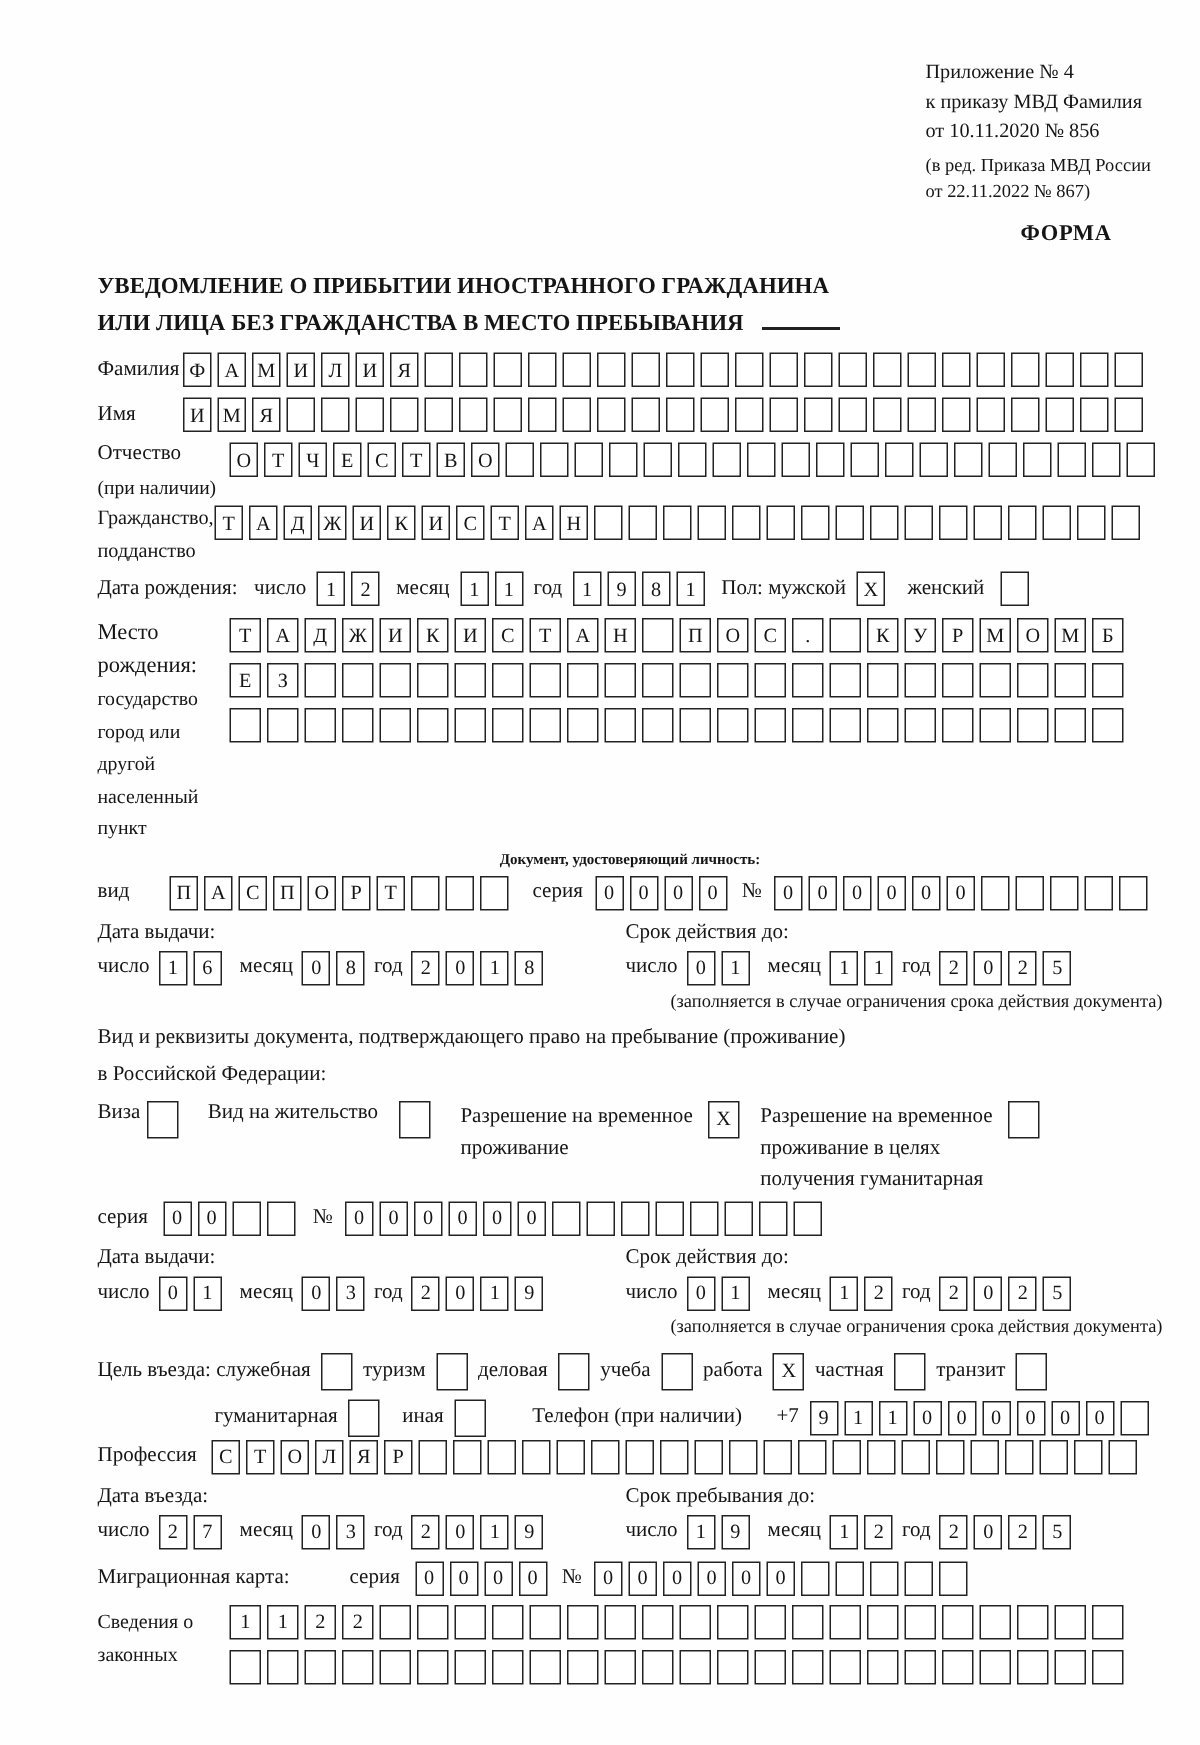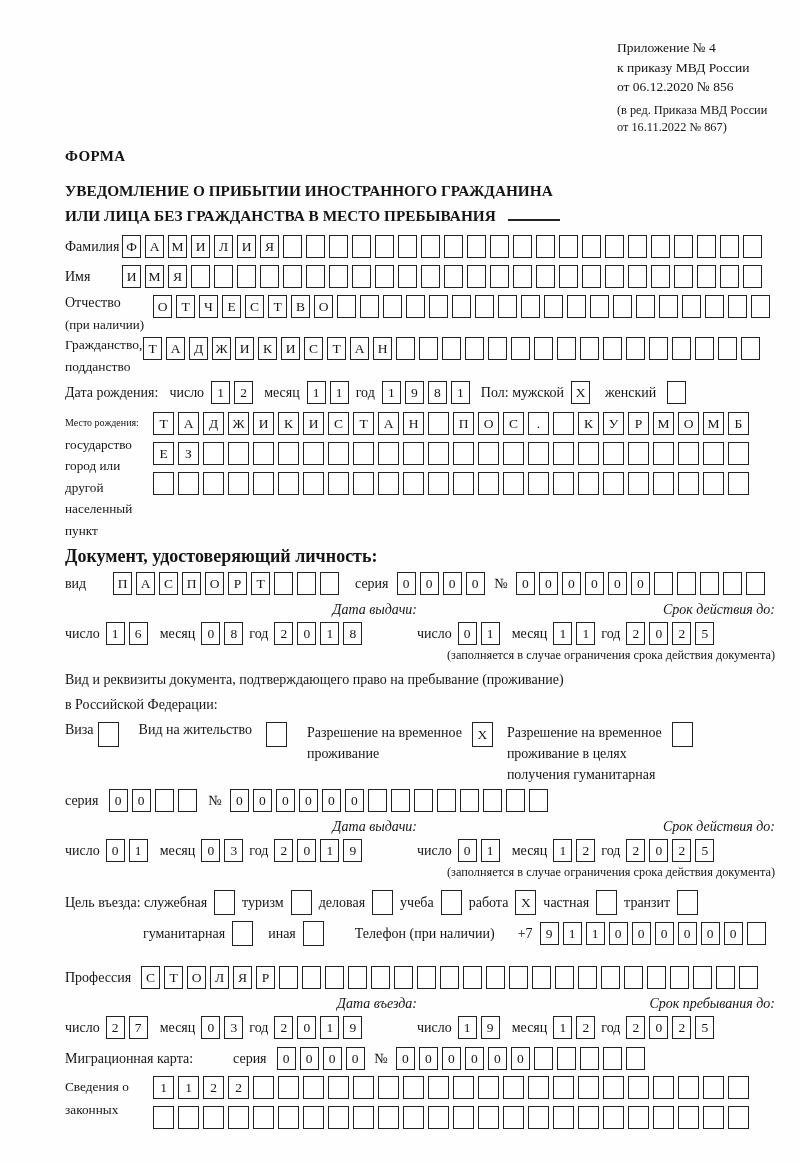--- a/index.html
+++ b/index.html
@@ -9,70 +9,70 @@
     background: #fefefe;
     color: #151515;
     font-family: "Liberation Serif", "DejaVu Serif", serif;
     font-size: 14px;
     overflow: hidden;
   }
   .page { padding: 38px 25px 0 65px; }
 
   .hdr { margin-left: 552px; line-height: 1.45; font-size: 13.5px; }
   .hdr .sub { font-size: 12.3px; margin-top: 5px; line-height: 1.4; }
-  .forma { font-weight: bold; text-align: left; padding-right: 34px; margin-top: 12px; font-size: 15px; letter-spacing: .4px; }
+  .forma { font-weight: bold; text-align: right; padding-right: 34px; margin-top: 12px; font-size: 15px; letter-spacing: .4px; }
 
   .title { text-align: left; font-weight: bold; font-size: 15.3px; line-height: 1.6; margin-top: 14px; }
   .blank-line { display: inline-block; width: 52px; border-bottom: 2px solid #222; margin-left: 12px; }
 
   .sect { font-weight: bold; font-size: 14.4px; margin-top: 20px; }
 
   .row { display: flex; align-items: center; margin-top: 7px; }
   .top { align-items: flex-start; }
   .lbl { flex: 0 0 auto; }
   .cells { display: flex; gap: 4px; flex-wrap: nowrap; }
   .cell {
     flex: 0 0 auto; width: 19px; height: 23px;
     border: 1.6px solid #222; background: #fff;
     display: inline-flex; align-items: center; justify-content: center;
     font-size: 13.5px; line-height: 1;
   }
   .wide .cell { width: 21px; }
   .cb { width: 21px; height: 25px; }
 
-  .center-bold { font-weight: bold; margin-top: 5px; font-size: 18px; }
+  .center-bold { text-align: center; font-weight: bold; margin-top: 5px; font-size: 10px; }
 
   .dates { display: flex; margin-top: 7px; }
   .dcol-l { width: 352px; }
   .dcol-r { flex: 1; }
-  .dhead { text-align: right; margin-bottom: 4px; font-style: italic; }
+  .dhead { text-align: left; margin-bottom: 4px; }
   .dline { display: flex; align-items: center; gap: 6px; }
   .note-right { text-align: right; font-size: 12.3px; margin-top: 3px; }
 
   .para { margin-top: 9px; }
   .ctr { text-align: left; line-height: 1.5; }
   .small-lbl { font-size: 13px; }
 
   .ml4{margin-left:4px} .ml6{margin-left:6px} .ml8{margin-left:8px} .ml10{margin-left:10px}
   .ml12{margin-left:12px} .ml14{margin-left:14px} .ml16{margin-left:16px} .ml20{margin-left:20px}
   .ml24{margin-left:24px} .ml40{margin-left:40px} .mt6{margin-top:6px} .mt7{margin-top:7px}
   .g7 { gap: 7px; }
 </style>
 </head>
 <body>
 
 <div class="page">
 
   <div class="hdr">
     <div>Приложение № 4</div>
-    <div>к приказу МВД России</div>
-    <div>от 06.12.2020 № 856</div>
+    <div>к приказу МВД Фамилия</div>
+    <div>от 10.11.2020 № 856</div>
     <div class="sub">
       <div>(в ред. Приказа МВД России</div>
-      <div>от 16.11.2022 № 867)</div>
+      <div>от 22.11.2022 № 867)</div>
     </div>
   </div>
   <div class="forma">ФОРМА</div>
 
   <div class="title">
     <div>УВЕДОМЛЕНИЕ О ПРИБЫТИИ ИНОСТРАННОГО ГРАЖДАНИНА</div>
     <div>
       <span>ИЛИ ЛИЦА БЕЗ ГРАЖДАНСТВА В МЕСТО ПРЕБЫВАНИЯ</span><span class="blank-line"></span>
     </div>
   </div>
@@ -238,21 +238,21 @@
         <span class="cell">1</span>
       </div>
     <span class="ml4">Пол: мужской</span>
     <span class="cell">X</span>
     <span class="ml8">женский</span>
     <span class="cell ml4"></span>
   </div>
 
   <div class="row top" style="margin-top:8px">
     <div class="lbl" style="width:88px; font-size:13.2px; line-height:21.5px">
-      <div style="font-size:10px">Место рождения:</div>
+      <div style="font-size:15px">Место рождения:</div>
       <div>государство</div>
       <div>город или другой</div>
       <div>населенный пункт</div>
     </div>
     <div>
       <div class="cells wide">
           <span class="cell">Т</span>
           <span class="cell">А</span>
           <span class="cell">Д</span>
           <span class="cell">Ж</span>
@@ -546,21 +546,21 @@
         <span class="cell">0</span>
         <span class="cell">0</span>
         <span class="cell">0</span>
         <span class="cell">0</span>
         <span class="cell">0</span>
         <span class="cell">0</span>
         <span class="cell"></span>
       </div>
   </div>
 
-  <div class="row" style="margin-top:20px">
+  <div class="row" style="margin-top:2px">
     <div class="lbl" style="width:76px">Профессия</div>
     <div class="cells">
         <span class="cell">С</span>
         <span class="cell">Т</span>
         <span class="cell">О</span>
         <span class="cell">Л</span>
         <span class="cell">Я</span>
         <span class="cell">Р</span>
         <span class="cell"></span>
         <span class="cell"></span>

